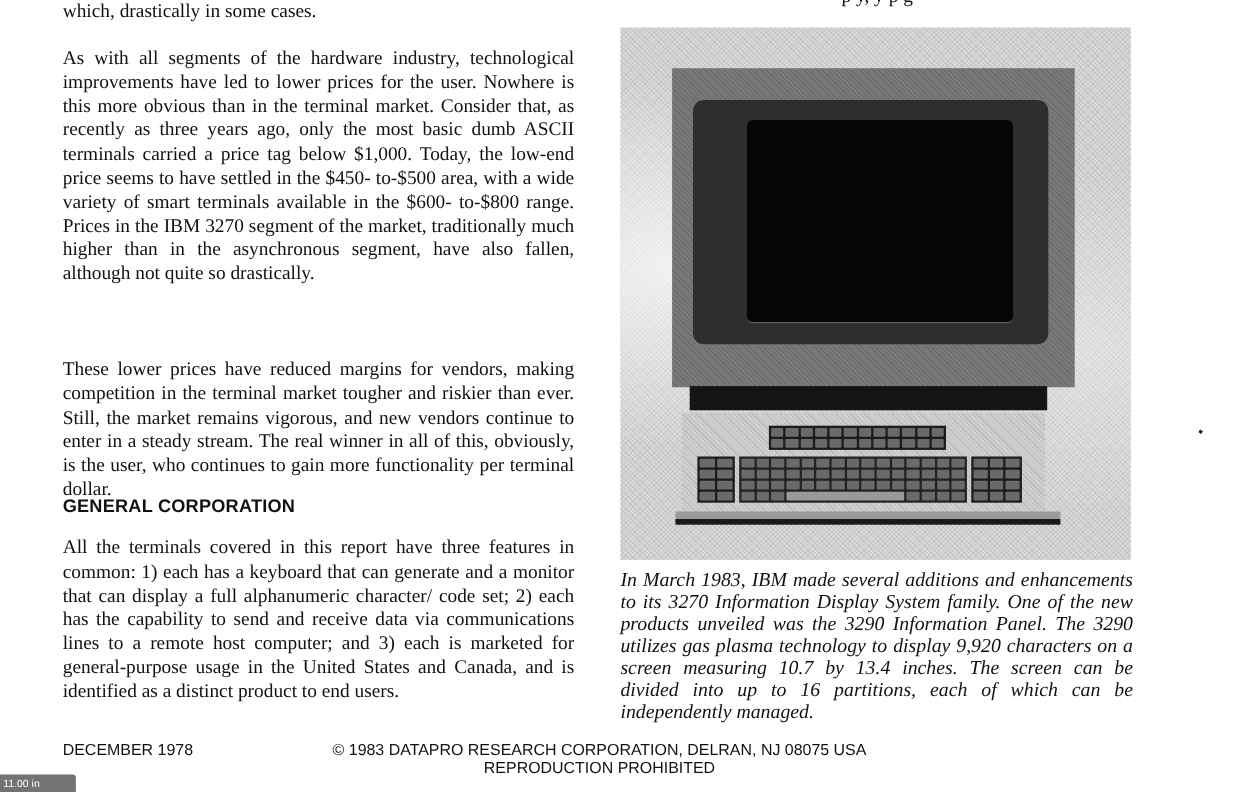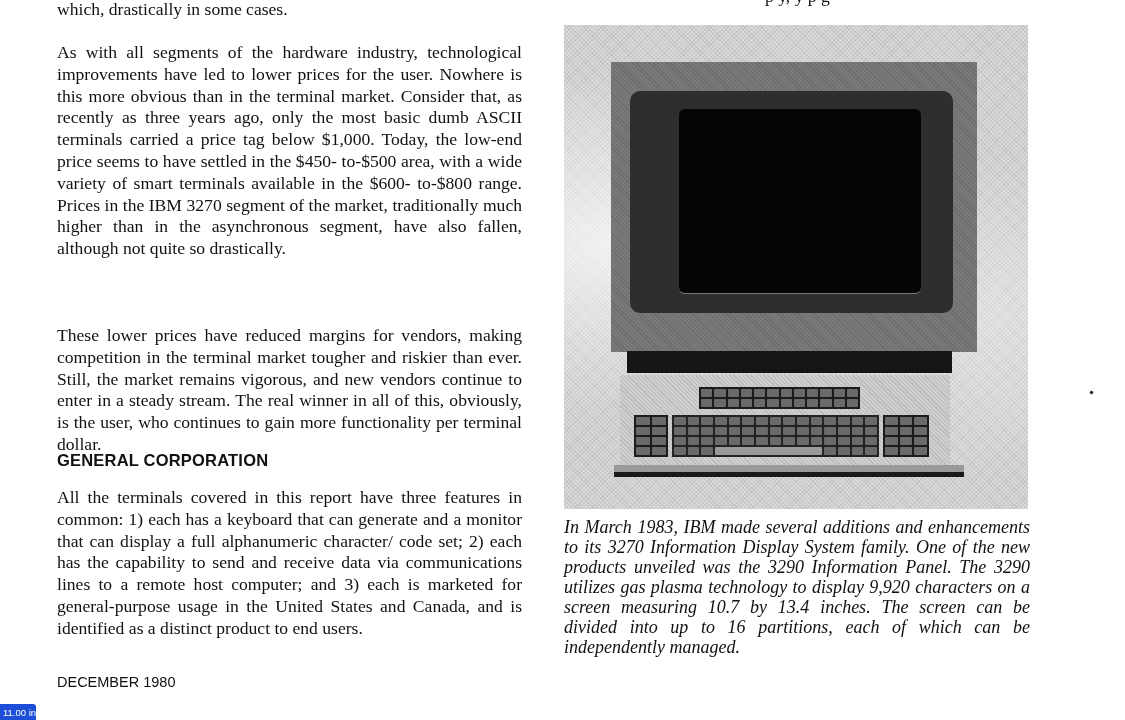--- a/index.html
+++ b/index.html
@@ -202,23 +202,23 @@
       text-align: center;
       font-family: "Liberation Sans", "DejaVu Sans", sans-serif;
       font-size: 14.5px;
       line-height: 17px;
       margin: 0;
     }
     .page-size-badge {
       position: absolute;
       left: 0;
       top: 704px;
-      width: 36px;
+      width: 69px;
       height: 16px;
-      background: #1d4ed8;
+      background: #737373;
       border-top-right-radius: 3px;
       color: #ffffff;
       font-family: "Liberation Sans", "DejaVu Sans", sans-serif;
       font-size: 9.5px;
       line-height: 18px;
       padding-left: 3px;
       box-sizing: border-box;
       white-space: nowrap;
     }
     .speck {
@@ -361,18 +361,20 @@
         <span class="key"></span>
     </div>
   </div>
   <div class="keyboard-rail"></div>
 </div>
 
 <p class="caption">In March 1983, IBM made several additions and enhancements to its 3270 Information Display System family. One of the new products unveiled was the 3290 Information Panel. The 3290 utilizes gas plasma technology to display 9,920 characters on a screen measuring 10.7 by 13.4 inches. The screen can be divided into up to 16 partitions, each of which can be independently managed.</p>
 
 <div class="speck"></div>
 
-<p class="footer-date">DECEMBER 1980</p>
+<p class="footer-date">DECEMBER 1978</p>
 
 <div class="footer-copyright">
+  <div>© 1983 DATAPRO RESEARCH CORPORATION, DELRAN, NJ 08075 USA</div>
+  <div>REPRODUCTION PROHIBITED</div>
 </div>
 
 <div class="page-size-badge">11.00 in</div>
 
 </body></html>

